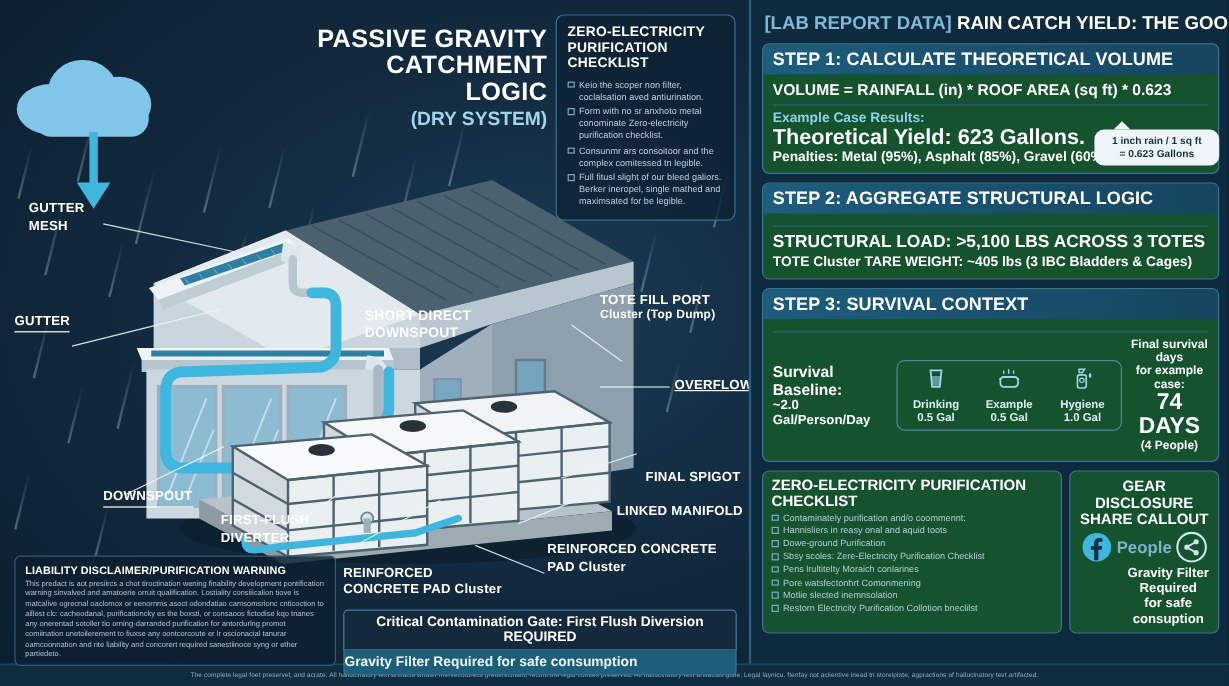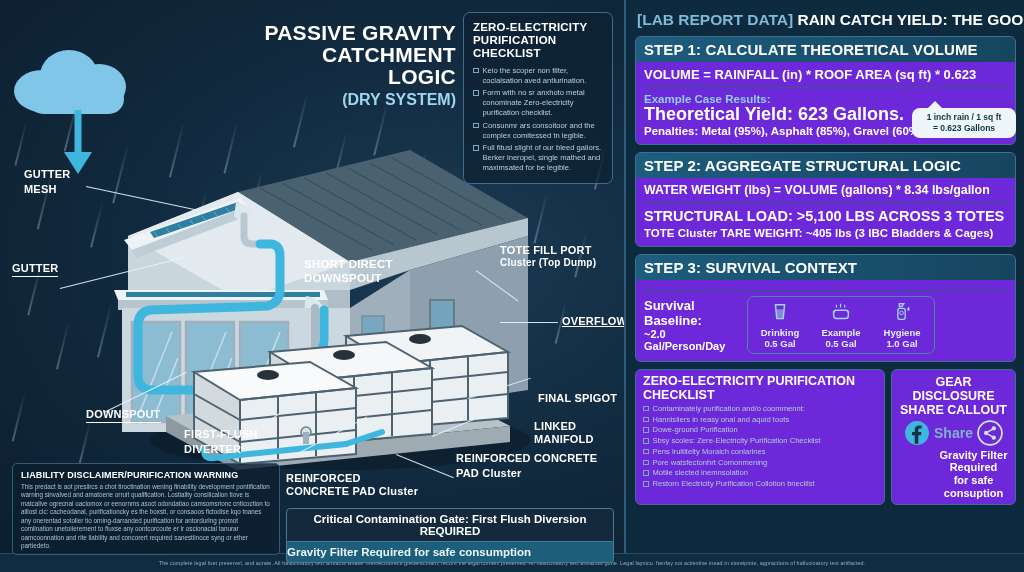--- a/index.html
+++ b/index.html
@@ -66,21 +66,21 @@
 
   
   #data-panel{
     position:absolute; left:624px; top:0; width:400px; height:572px;
     background:#0d2a3e; border-left:2px solid #2d5d7c;
     padding:9px 8px 0 9px;
   }
   #rp-title{ font-size:15.5px; font-weight:bold; margin:2px 0 7px 2px; white-space:nowrap;}
   #rp-title .tag{ color:#7fb9d6; }
 
-  .card{ background:#6d28d9; border:1.5px solid #3d7192; border-radius:6px; margin-bottom:7px; overflow:hidden;}
+  .card{ background:#14532d; border:1.5px solid #3d7192; border-radius:6px; margin-bottom:7px; overflow:hidden;}
   .card-head{ background:linear-gradient(90deg,#1d5d7e,#16455f); padding:4px 8px; font-size:15px; font-weight:bold; letter-spacing:.1px;}
   .card-body{ padding:5px 8px 7px 8px; }
   .formula{ font-size:13px; font-weight:bold; white-space:nowrap; }
   .divider{ height:1px; background:#2f5f7c; margin:5px 0; }
   .lbl-acc{ color:#8fd0ea; font-size:11.5px; font-weight:bold; }
   .big{ font-size:18px; font-weight:bold; line-height:1.1; }
   .sm{ font-size:11.5px; font-weight:bold; }
   .xsm{ font-size:10px; font-weight:bold; }
 
   
@@ -367,21 +367,21 @@
   </div>
 
   <div class="dlabel" style="left:500px; top:244px;">
     <div>TOTE FILL PORT</div>
     <div style="font-size:10px;">Cluster (Top Dump)</div>
   </div>
 
   <div class="dlabel" style="left:562px; top:315px;text-decoration:underline;">OVERFLOW</div>
 
   <div class="dlabel" style="left:538px; top:392px;">FINAL SPIGOT</div>
-  <div class="dlabel" style="left:534px; top:420px;">LINKED MANIFOLD</div>
+  <div class="dlabel" style="left:514px; top:420px;">LINKED MANIFOLD</div>
 
   <div class="dlabel" style="left:456px; top:452px;">
     <div class="u">REINFORCED CONCRETE</div>
     <div style="margin-top:2px;">PAD Cluster</div>
   </div>
 
   <div class="dlabel" style="left:286px; top:472px;">
     <div>REINFORCED</div>
     <div>CONCRETE PAD Cluster</div>
   </div>
@@ -441,21 +441,20 @@
   </div>
 
   <div class="callout">
     <div>1 inch rain / 1 sq ft</div>
     <div>= 0.623 Gallons</div>
   </div>
 
   <div class="card">
     <div class="card-head">STEP 2: AGGREGATE STRUCTURAL LOGIC</div>
     <div class="card-body">
-      <div class="formula" style="font-size:12.4px;">WATER WEIGHT (lbs) = VOLUME (gallons) * 8.34 lbs/gallon</div>
       <div class="divider"></div>
       <div class="formula" style="font-size:14.5px;">STRUCTURAL LOAD: &gt;5,100 LBS ACROSS 3 TOTES</div>
       <div class="sm" style="margin-top:3px;">TOTE Cluster TARE WEIGHT: ~405 lbs (3 IBC Bladders &amp; Cages)</div>
     </div>
   </div>
 
   <div class="card">
     <div class="card-head">STEP 3: SURVIVAL CONTEXT</div>
     <div class="card-body">
       <div class="divider"></div>
@@ -488,20 +487,26 @@
               <path d="M9 3 h5 l-2 3 h-3 Z" fill="none" stroke="#9fd6ee" stroke-width="1.4"></path>
               <rect x="7.5" y="8" width="8" height="12" rx="2" fill="none" stroke="#9fd6ee" stroke-width="1.5"></rect>
               <circle cx="11.5" cy="13" r="2" fill="none" stroke="#9fd6ee" stroke-width="1"></circle>
               <path d="M19 6 q2.6 3.6 0 5 q-2.6 -1.4 0 -5Z" fill="#9fd6ee"></path>
             </svg>
             <div class="nm">Hygiene</div>
             <div class="vl">1.0 Gal</div>
           </div>
         </div>
 
+        <div style="flex:1;text-align:center;">
+          <div class="xsm">Final survival days</div>
+          <div class="xsm">for example case:</div>
+          <div style="font-size:19px;font-weight:bold;line-height:1.05;">74 DAYS</div>
+          <div class="xsm">(4 People)</div>
+        </div>
       </div>
     </div>
   </div>
 
   <div id="bottom-row">
     <div class="card" id="zepc">
       <div class="card-body">
         <h4>ZERO-ELECTRICITY PURIFICATION CHECKLIST</h4>
         <ul>
           <li>
@@ -541,21 +546,21 @@
     </div>
 
     <div class="card" id="gear">
       <div class="gt">GEAR DISCLOSURE</div>
       <div class="gt">SHARE CALLOUT</div>
       <div class="share-row">
         <svg width="26" height="26" viewBox="0 0 24 24">
           <circle cx="12" cy="12" r="11" fill="#3fb6de"></circle>
           <path d="M13.2 22 v-8 h2.5 l.4-3h-2.9V9.3c0-.9.25-1.5 1.5-1.5h1.6V5.1c-.3-.04-1.3-.13-2.4-.13-2.4 0-4 1.45-4 4.1V11H7.4v3h2.5v8z" fill="#123247"></path>
         </svg>
-        <span style="font-size:14px;font-weight:bold;color:#7fb2cb;">Share</span>
+        <span style="font-size:14px;font-weight:bold;color:#7fb2cb;">People</span>
         <svg width="26" height="26" viewBox="0 0 24 24">
           <circle cx="12" cy="12" r="11" fill="none" stroke="#cfe6f2" stroke-width="1.6"></circle>
           <circle cx="15.5" cy="7.8" r="2" fill="#cfe6f2"></circle>
           <circle cx="8.4" cy="12" r="2" fill="#cfe6f2"></circle>
           <circle cx="15.5" cy="16.2" r="2" fill="#cfe6f2"></circle>
           <path d="M9.9 11 L14.2 8.6 M9.9 13 L14.2 15.4" stroke="#cfe6f2" stroke-width="1.4"></path>
         </svg>
       </div>
       <div class="gb">Gravity Filter Required</div>
       <div class="gb" style="margin-top:0;">for safe consuption</div>

